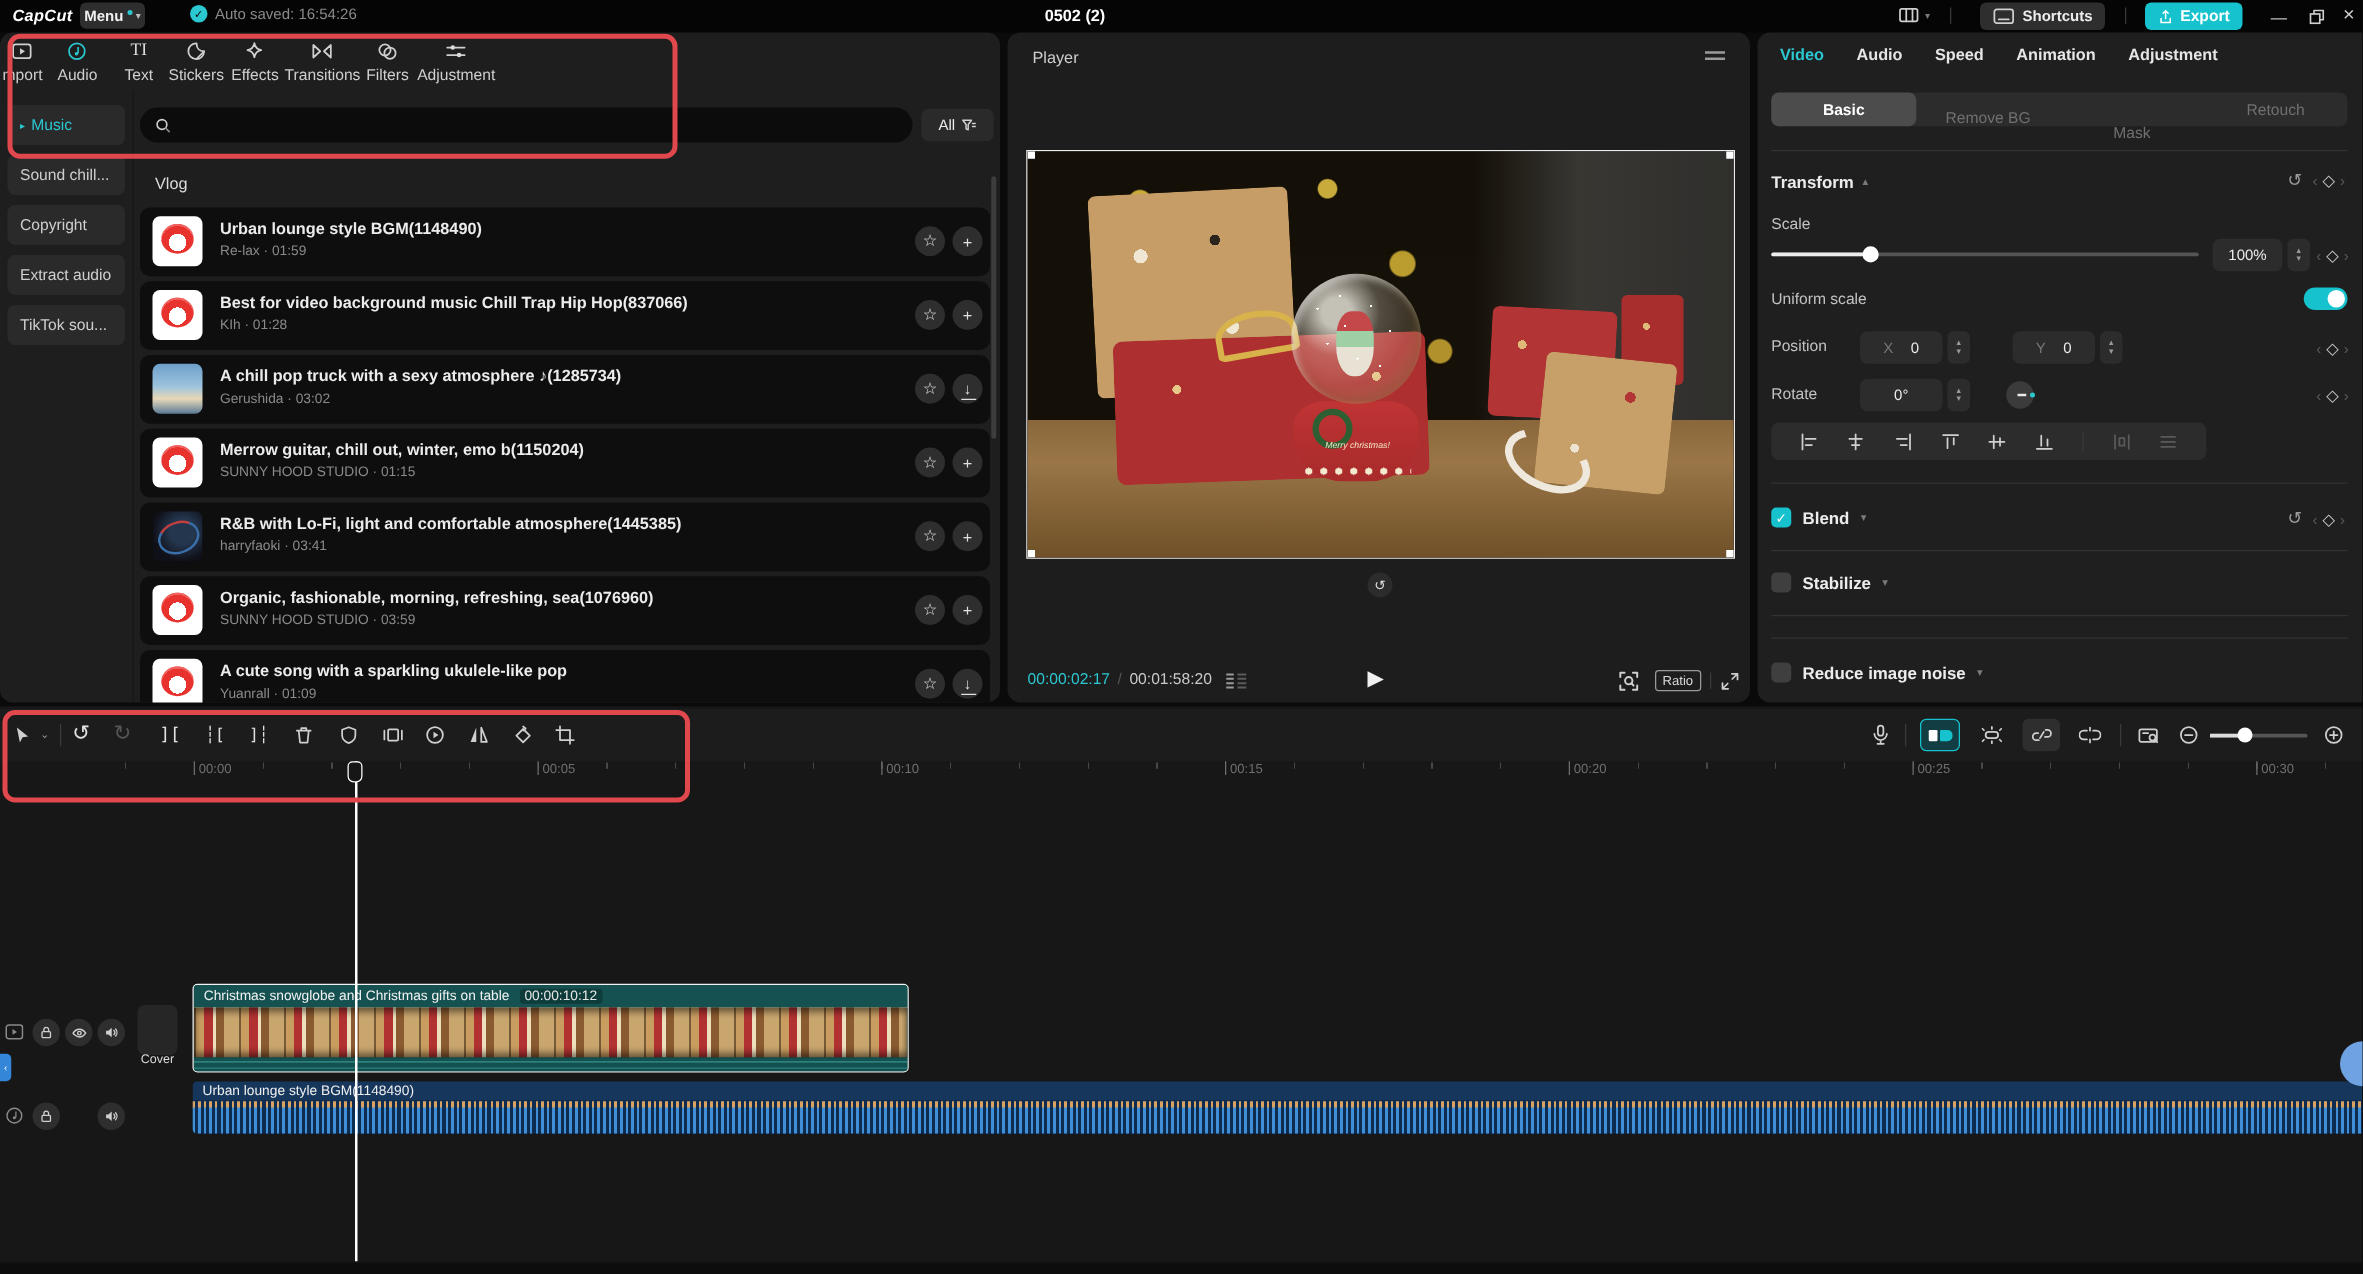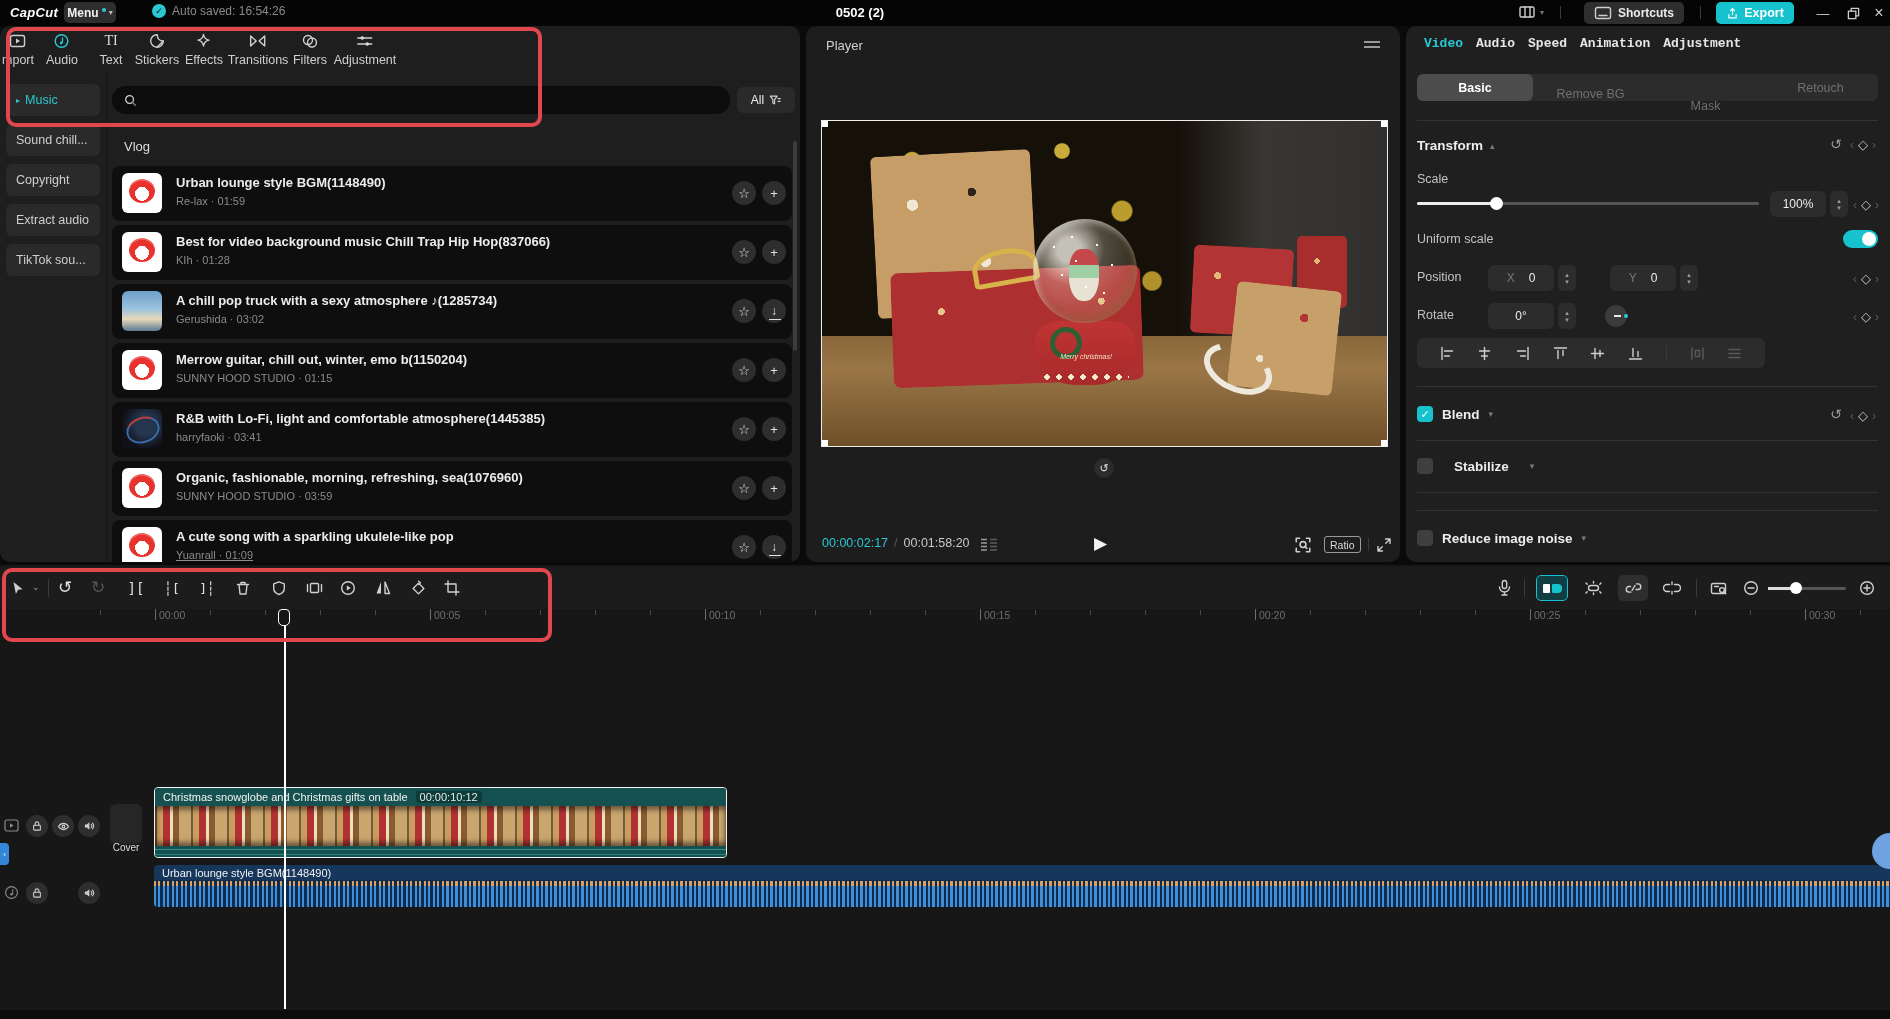--- a/index.html
+++ b/index.html
@@ -225,21 +225,21 @@
   <div class="abs row" style="left:112px;top:435px;width:680px;height:55px;">
     <div class="abs thumb logo" style="left:10px;top:7px;"></div>
     <div class="abs rowtitle" style="left:64px;top:9px;">Organic, fashionable, morning, refreshing, sea(1076960)</div>
     <div class="abs rowmeta" style="left:64px;top:29px;">SUNNY HOOD STUDIO · 03:59</div>
     <div class="abs circbtn" style="left:620px;top:15px;">☆</div>
     <div class="abs circbtn" style="left:650px;top:15px;">+</div>
   </div>
   <div class="abs row" style="left:112px;top:494px;width:680px;height:55px;">
     <div class="abs thumb logo" style="left:10px;top:7px;"></div>
     <div class="abs rowtitle" style="left:64px;top:9px;">A cute song with a sparkling ukulele-like pop</div>
-    <div class="abs rowmeta" style="left:64px;top:29px;text-decoration:underline;">Yuanrall · 01:09</div>
+    <div class="abs rowmeta" style="left:64px;top:29px;">Yuanrall · 01:09</div>
     <div class="abs circbtn" style="left:620px;top:15px;">☆</div>
     <div class="abs circbtn" style="left:650px;top:15px;">
         <span class="dl">↓</span>
       </div>
   </div>
 
   <div class="abs" style="left:793px;top:115px;width:4px;height:210px;background:#3d3d3d;border-radius:2px;"></div>
 </div>
 
 <div class="abs" style="left:806px;top:26px;width:594px;height:536px;background:#1d1d1d;border-radius:10px;">
@@ -319,21 +319,21 @@
     </div>
     <div class="abs sep" style="left:562px;top:10px;height:13px;"></div>
     <svg class="abs" width="16" height="16" viewBox="0 0 16 16" style="left:570px;top:9px;">
         <path class="ic" d="M9.5 2H14v4.5M6.5 14H2V9.5M14 2L9.8 6.2M2 14l4.2-4.2"></path>
       </svg>
   </div>
 </div>
 
 <div class="abs" style="left:1406px;top:26px;width:484px;height:536px;background:#1f1f1f;border-radius:10px 0 0 10px;">
 
-  <div class="abs" style="left:18px;top:10px;display:flex;gap:13px;font-size:13px;font-weight:bold;font-family:Liberation Mono, monospace;">
+  <div class="abs" style="left:18px;top:10px;display:flex;gap:26px;font-size:13px;font-weight:bold;">
     <span class="teal">Video</span>
     <span style="color:#e6e6e6;">Audio</span>
     <span style="color:#e6e6e6;">Speed</span>
     <span style="color:#e6e6e6;">Animation</span>
     <span style="color:#e6e6e6;">Adjustment</span>
   </div>
 
   <div class="abs" style="left:11px;top:48px;width:461px;height:27px;background:#2c2c2c;border-radius:6px;display:flex;">
     <div style="width:116px;background:#4c4c4c;border-radius:6px;display:flex;align-items:center;justify-content:center;">
       <span style="font-size:12.5px;font-weight:bold;color:#fff;">Basic</span>
@@ -468,21 +468,21 @@
     <span class="caret">▾</span>
   </div>
   <div class="abs" style="left:424px;top:380px;color:#9a9a9a;font-size:14px;">↺</div>
   <div class="abs kf" style="left:444px;top:382px;">
     <span>‹</span>
       <span class="dia">◇</span>
       <span>›</span>
   </div>
   <div class="divider" style="left:11px;top:414px;width:461px;"></div>
 
-  <div class="abs" style="left:11px;top:432px;display:flex;align-items:center;gap:21px;justify-content:flex-end;">
+  <div class="abs" style="left:11px;top:432px;display:flex;align-items:center;gap:9px;justify-content:flex-end;">
     <span class="chk" style="background:#3f3f3f;"></span>
     <span class="insp-title">Stabilize</span>
     <span class="caret">▾</span>
   </div>
   <div class="divider" style="left:11px;top:466px;width:461px;"></div>
   <div class="divider" style="left:11px;top:484px;width:461px;"></div>
 
   <div class="abs" style="left:11px;top:504px;display:flex;align-items:center;gap:9px;">
     <span class="chk" style="background:#3f3f3f;"></span>
     <span class="insp-title">Reduce image noise</span>

